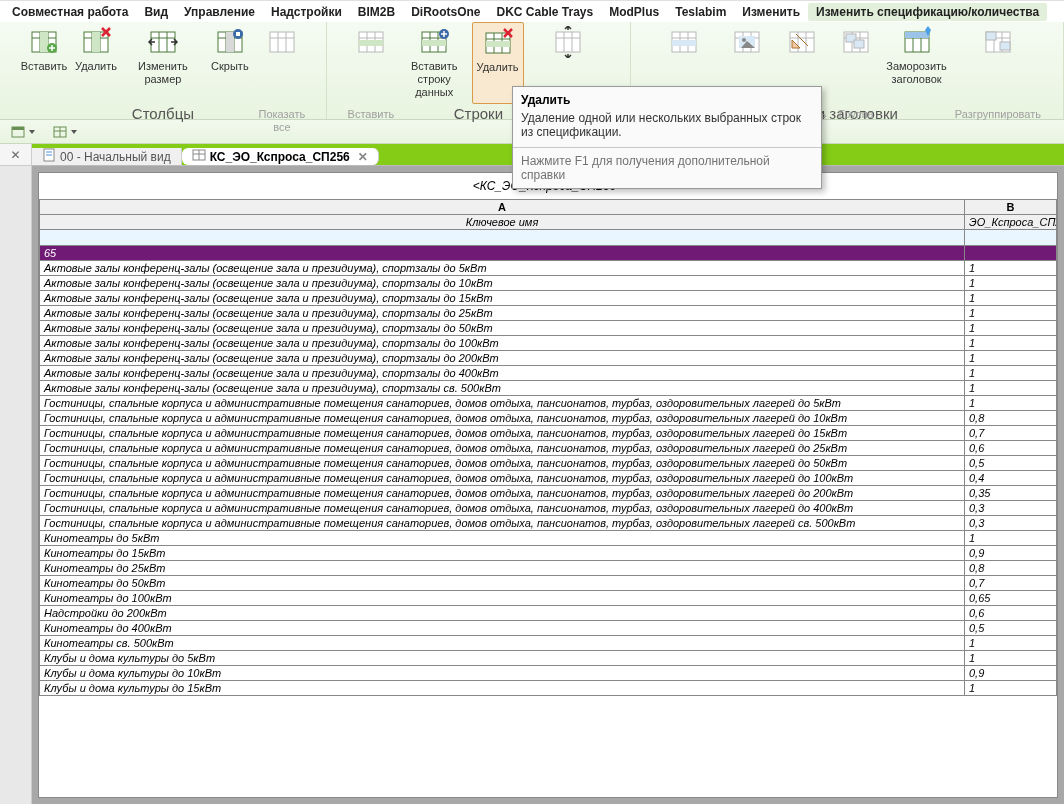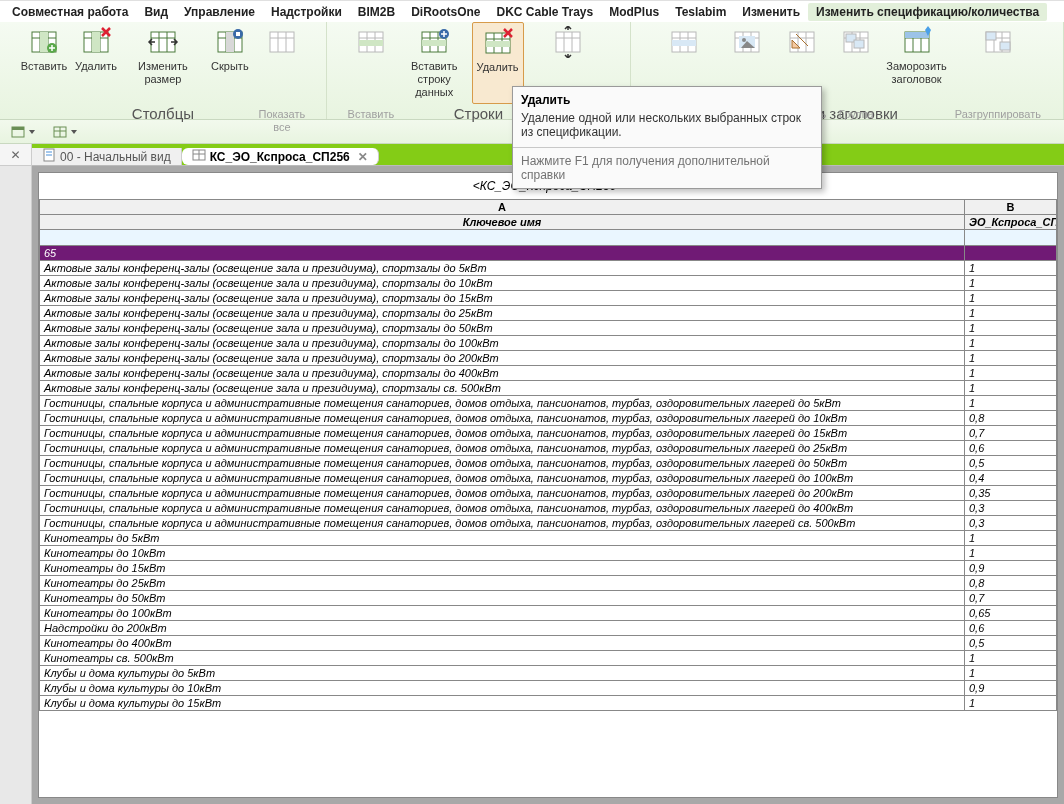--- a/index.html
+++ b/index.html
@@ -171,21 +171,21 @@
     white-space: nowrap;
     overflow:hidden;
   }
   .sched-table thead th {
     background:#f0f0f0;
     font-weight:700;
     font-style:normal;
     text-align:center;
   }
   .sched-table thead tr.subhead th {
-    font-weight:700;
+    font-weight:400;
     font-style: italic;
     margin-left: 44px;
   }
   .sched-table .selector-row td {
     background:#eaf6ff;
     height: 16px;
   }
   .sched-table .dark-row td {
     background:#701a75; color:#fff;
   }
@@ -580,24 +580,20 @@
                 </tr>
                 <tr>
                   <td>Гостиницы, спальные корпуса и административные помещения санаториев, домов отдыха, пансионатов, турбаз, оздоровительных лагерей св. 500кВт</td>
                   <td>0,3</td>
                 </tr>
                 <tr>
                   <td>Кинотеатры до 5кВт</td>
                   <td>1</td>
                 </tr>
                 <tr>
-                  <td>Кинотеатры до 10кВт</td>
-                  <td>1</td>
-                </tr>
-                <tr>
                   <td>Кинотеатры до 15кВт</td>
                   <td>0,9</td>
                 </tr>
                 <tr>
                   <td>Кинотеатры до 25кВт</td>
                   <td>0,8</td>
                 </tr>
                 <tr>
                   <td>Кинотеатры до 50кВт</td>
                   <td>0,7</td>

